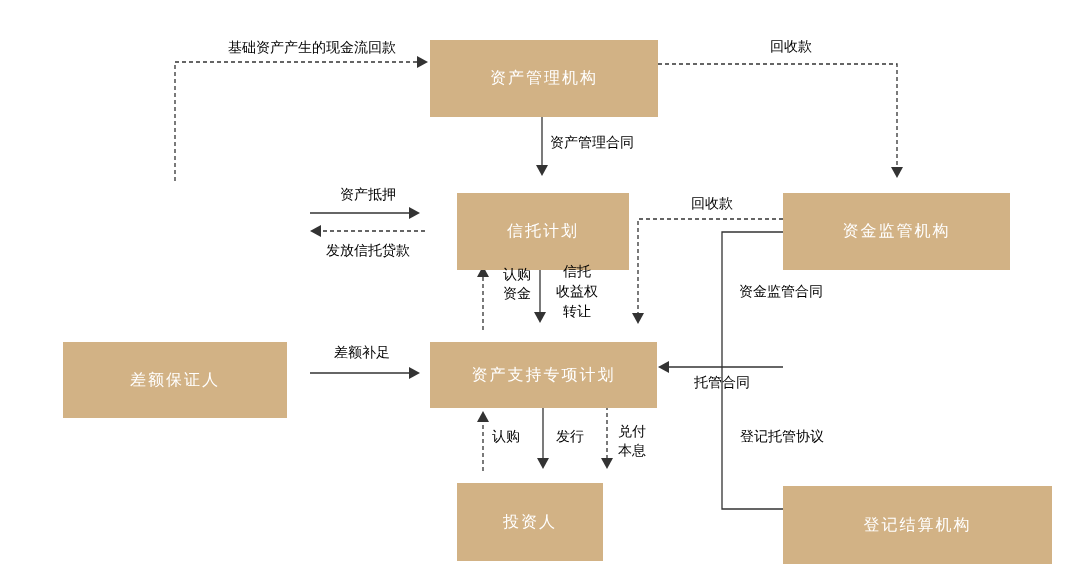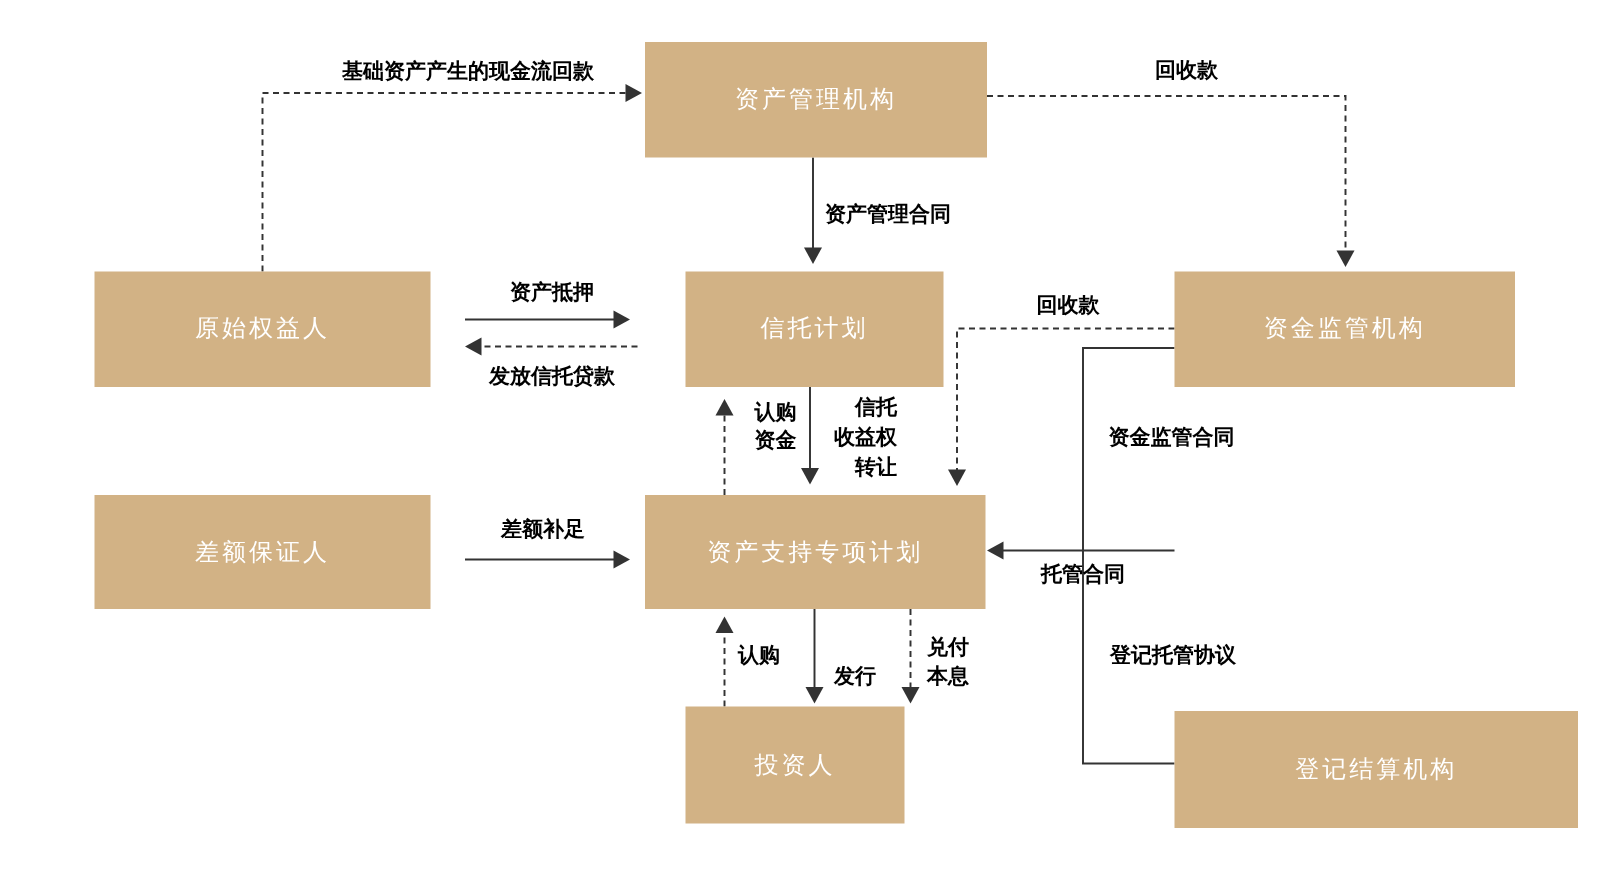--- a/index.html
+++ b/index.html
@@ -3,24 +3,24 @@
 <meta charset="utf-8">
 <style>
   html,body{margin:0;padding:0;background:#ffffff;font-family:"Liberation Sans","DejaVu Sans",sans-serif;}
   .stage{position:relative;width:1077px;height:579px;background:#ffffff;overflow:hidden;}
   .connectors{position:absolute;left:0;top:0;width:1077px;height:579px;}
   .connectors path{fill:none;stroke:var(--line,#333333);stroke-width:1.3;}
   .connectors path.d{stroke-dasharray:4 3;}
   .connectors polygon{fill:var(--line,#333333);stroke:none;}
   .node{position:absolute;display:flex;align-items:center;justify-content:center;
         background:var(--box,#d2b285);color:var(--box-text,#ffffff);
-        font-size:16px;letter-spacing:2px;text-align:center;}
-  .lbl{position:absolute;font-size:14px;font-weight:bold;color:var(--label-text,#000000);
+        font-size:16px;letter-spacing:2px;text-align:center;margin-top:12px;}
+  .lbl{position:absolute;font-size:14px;font-weight:normal;color:var(--label-text,#000000);
        transform:translateX(-50%);white-space:pre-line;text-align:center;line-height:19px;z-index:2;}
-  .lbl.left{transform:none;text-align:right;line-height:20px;}
+  .lbl.left{transform:none;text-align:center;line-height:20px;}
 </style>
 </head>
 <body>
 
 <div class="stage">
 
   <svg class="connectors" viewBox="0 0 1077 579" xmlns="http://www.w3.org/2000/svg">
 
     <path class="d" d="M175,181 V62 H418"></path>
     <polygon points="417,56 417,68 428,62"></polygon>
@@ -57,41 +57,40 @@
     <polygon points="477,422 489,422 483,411"></polygon>
 
     <path d="M543,406 V459"></path>
     <polygon points="537,458 549,458 543,469"></polygon>
 
     <path class="d" d="M607,406 V459"></path>
     <polygon points="601,458 613,458 607,469"></polygon>
   </svg>
 
   <div class="node" style="left:430px;top:28px;width:228px;height:77px">资产管理机构</div>
-  <div class="node" style="left:63px;top:181px;width:224px;height:77px">原始权益人</div>
   <div class="node" style="left:457px;top:181px;width:172px;height:77px">信托计划</div>
   <div class="node" style="left:783px;top:181px;width:227px;height:77px">资金监管机构</div>
   <div class="node" style="left:63px;top:330px;width:224px;height:76px">差额保证人</div>
-  <div class="node" style="left:430px;top:330px;width:227px;height:76px">资产支持专项计划</div>
+  <div class="node" style="left:430px;top:330px;width:227px;height:66px">资产支持专项计划</div>
   <div class="node" style="left:457px;top:471px;width:146px;height:78px">投资人</div>
   <div class="node" style="left:783px;top:474px;width:269px;height:78px">登记结算机构</div>
 
   <div class="lbl" style="left:312px;top:38px">基础资产产生的现金流回款</div>
   <div class="lbl" style="left:791px;top:37px">回收款</div>
   <div class="lbl" style="left:592px;top:133px">资产管理合同</div>
   <div class="lbl" style="left:368px;top:185px">资产抵押</div>
   <div class="lbl" style="left:368px;top:241px">发放信托贷款</div>
   <div class="lbl" style="left:712px;top:194px">回收款</div>
   <div class="lbl" style="left:517px;top:265px">认购
 资金</div>
   <div class="lbl left" style="left:556px;top:261px">信托
 收益权
 转让</div>
   <div class="lbl" style="left:362px;top:343px">差额补足</div>
   <div class="lbl" style="left:781px;top:282px">资金监管合同</div>
   <div class="lbl" style="left:722px;top:373px">托管合同</div>
   <div class="lbl" style="left:782px;top:427px">登记托管协议</div>
   <div class="lbl" style="left:506px;top:427px">认购</div>
-  <div class="lbl" style="left:570px;top:441px">发行</div>
+  <div class="lbl" style="left:570px;top:427px">发行</div>
   <div class="lbl" style="left:632px;top:422px">兑付
 本息</div>
 
 </div>
 
 </body></html>

